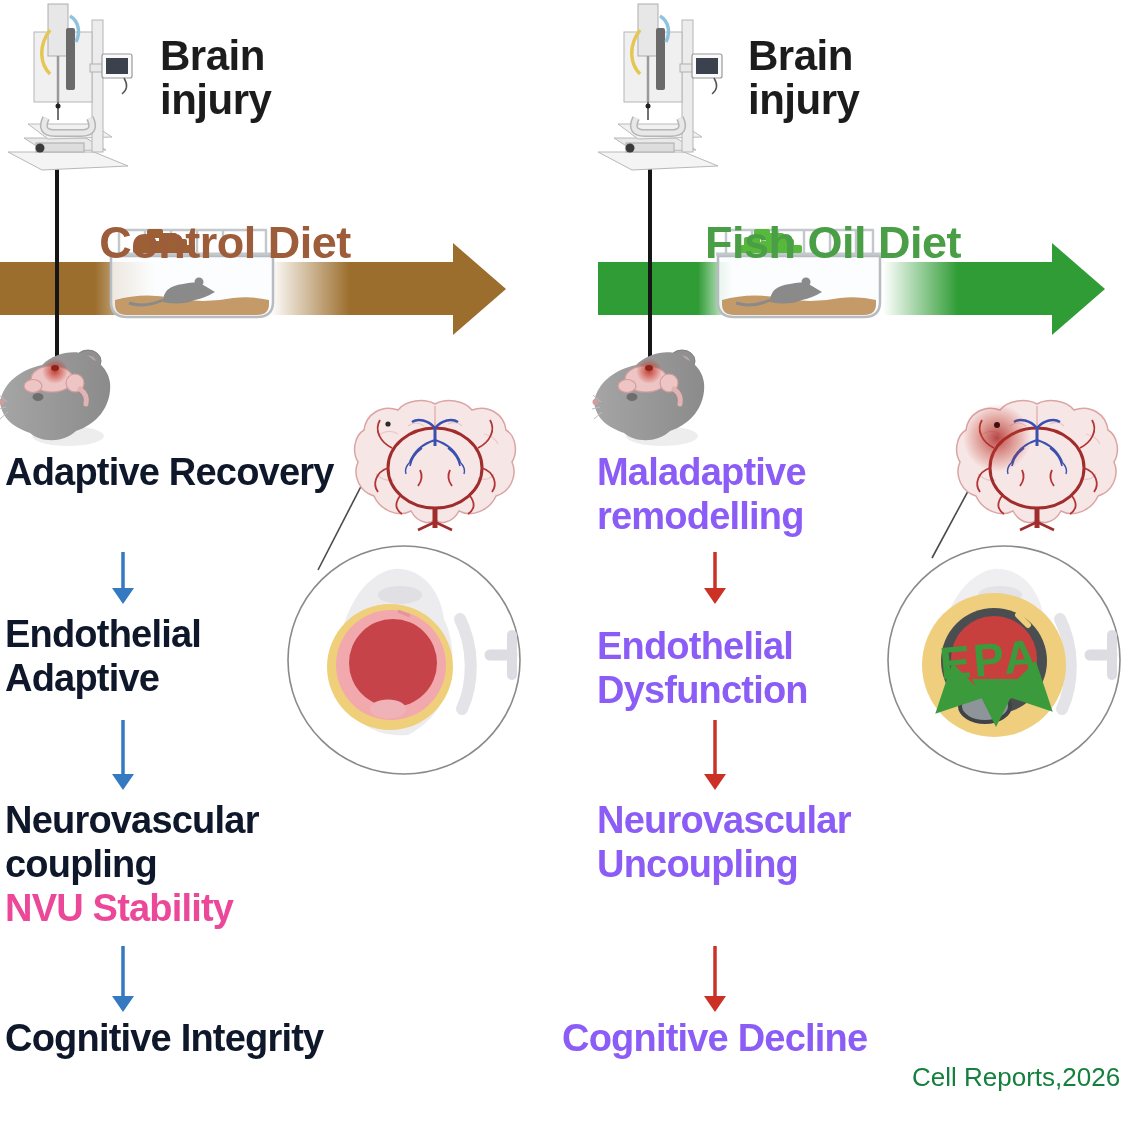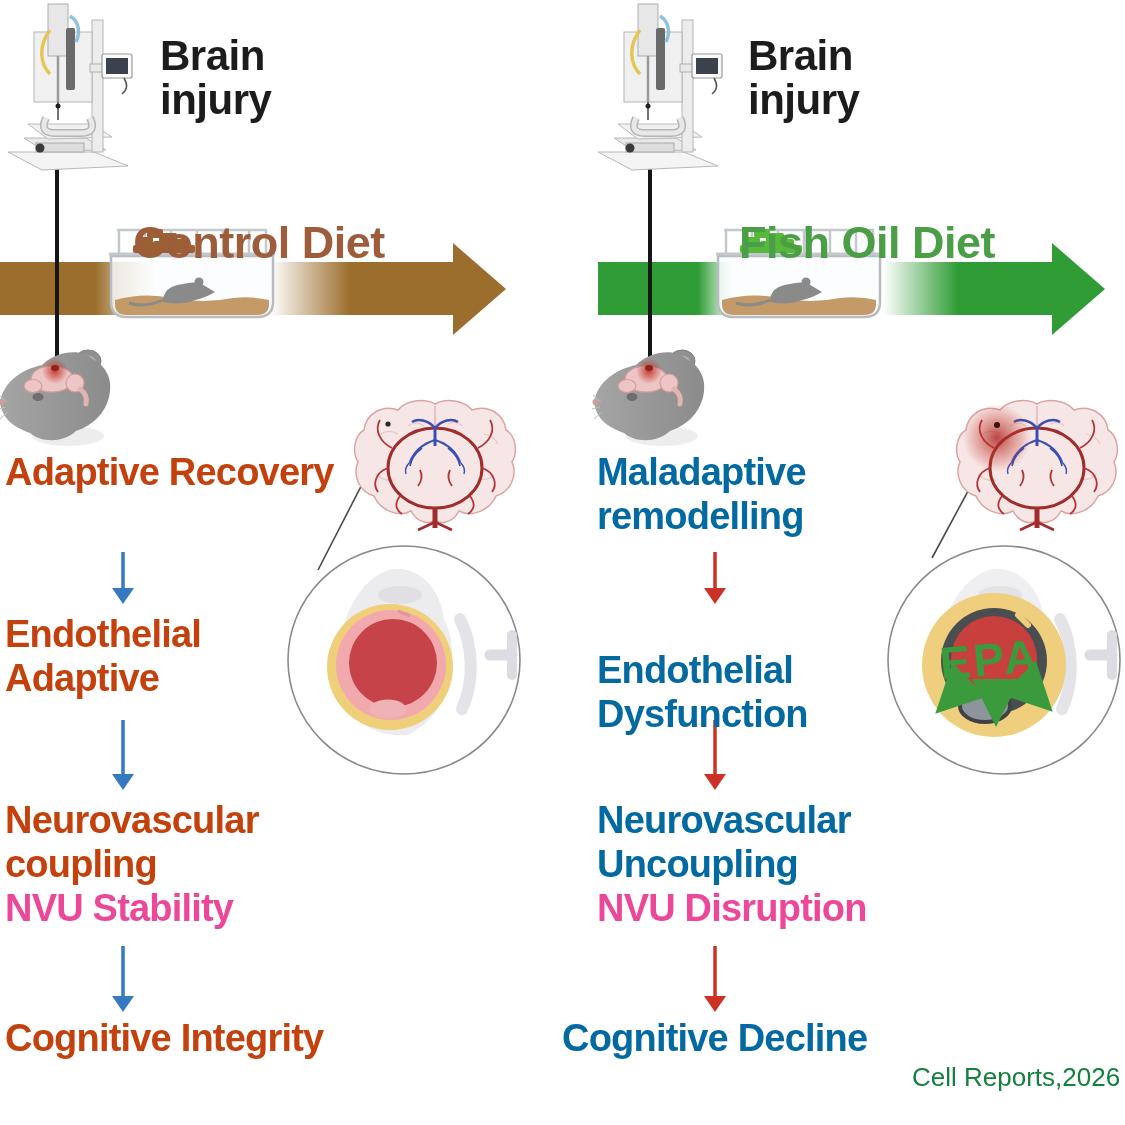--- a/index.html
+++ b/index.html
@@ -2,27 +2,27 @@
 <html><head>
 <meta charset="utf-8">
 <style>
   html,body{margin:0;padding:0;background:#ffffff;}
   .canvas{position:relative;width:1125px;height:1125px;background:#ffffff;overflow:hidden;
           font-family:"Liberation Sans",sans-serif;}
   .abs{position:absolute;}
   
   .injury-title{position:absolute;font-size:42px;font-weight:bold;color:#1c1c1c;
                 line-height:1.05;width:170px;letter-spacing:-0.5px;z-index:5;}
-  .diet-title{position:absolute;font-size:45px;font-weight:bold;text-align:center;letter-spacing:-0.5px;z-index:5;padding-left:34px;}
+  .diet-title{position:absolute;font-size:45px;font-weight:bold;text-align:center;letter-spacing:-0.5px;z-index:5;}
   .diet-brown{color:#9d5c3a;width:340px;left:55px;top:180px;}
   .diet-green{color:#4a9e45;width:410px;left:628px;top:180px;}
   
   .step{position:absolute;font-weight:bold;font-size:38px;line-height:1.16;
         letter-spacing:-0.8px;width:350px;z-index:5;}
-  .blue{color:#c2410c;} .red{color:#0369a1;} .grayline{color:#ec4899;}
+  .blue{color:#0f172a;} .red{color:#8b5cf6;} .grayline{color:#ec4899;}
   
   .probe-line{position:absolute;top:168px;height:206px;width:4px;background:#161616;z-index:3;}
   
   .timeline{position:absolute;top:243px;height:92px;z-index:1;}
   .timeline .band{position:absolute;top:19px;height:53px;}
   .timeline .head{position:absolute;top:0;width:0;height:0;
     border-top:46px solid transparent;border-bottom:46px solid transparent;}
   .tl-left{left:0;width:506px;}
   .tl-left .band{width:453px;background:linear-gradient(90deg,#9c6e2d 0,#9c6e2d 95px,
      rgba(156,110,45,0) 155px,rgba(156,110,45,0) 270px,#9c6e2d 350px,#9c6e2d 100%);}
@@ -312,28 +312,27 @@
       <circle cx="57" cy="33" r="13" fill="url(#glowR)"></circle>
       <ellipse cx="57" cy="30" rx="4" ry="3" fill="#8e2418"></ellipse>
       <circle cx="3.5" cy="64" r="3" fill="#cf9d9d"></circle>
     </svg>
 
     <div class="step red" style="left:597px;top:450px">Maladaptive remodelling</div>
     <svg class="flow flow-red" style="left:700px;top:552px" width="30" height="52" viewBox="0 0 30 52">
       <line x1="15" y1="0" x2="15" y2="37" stroke="currentColor" stroke-width="3.5"></line>
       <polygon points="4,36 26,36 15,52" fill="currentColor"></polygon>
     </svg>
-    <div class="step red" style="left:597px;top:648px">Endothelial Dysfunction</div>
+    <div class="step red" style="left:597px;top:624px">Endothelial Dysfunction</div>
     <svg class="flow flow-red" style="left:700px;top:720px" width="30" height="70" viewBox="0 0 30 70">
       <line x1="15" y1="0" x2="15" y2="55" stroke="currentColor" stroke-width="3.5"></line>
       <polygon points="4,54 26,54 15,70" fill="currentColor"></polygon>
     </svg>
     <div class="step" style="left:597px;top:798px">
       <span class="red" style="display:block">Neurovascular Uncoupling</span>
-      <span class="grayline" style="display:block">NVU Disruption</span>
     </div>
     <svg class="flow flow-red" style="left:700px;top:946px" width="30" height="66" viewBox="0 0 30 66">
       <line x1="15" y1="0" x2="15" y2="51" stroke="currentColor" stroke-width="3.5"></line>
       <polygon points="4,50 26,50 15,66" fill="currentColor"></polygon>
     </svg>
     <div class="step red" style="left:562px;top:1016px">Cognitive Decline</div>
 
     <svg class="abs" style="left:950px;top:396px;z-index:2" width="175" height="140" viewBox="0 0 175 140">
       <defs>
         <radialGradient id="injR">

